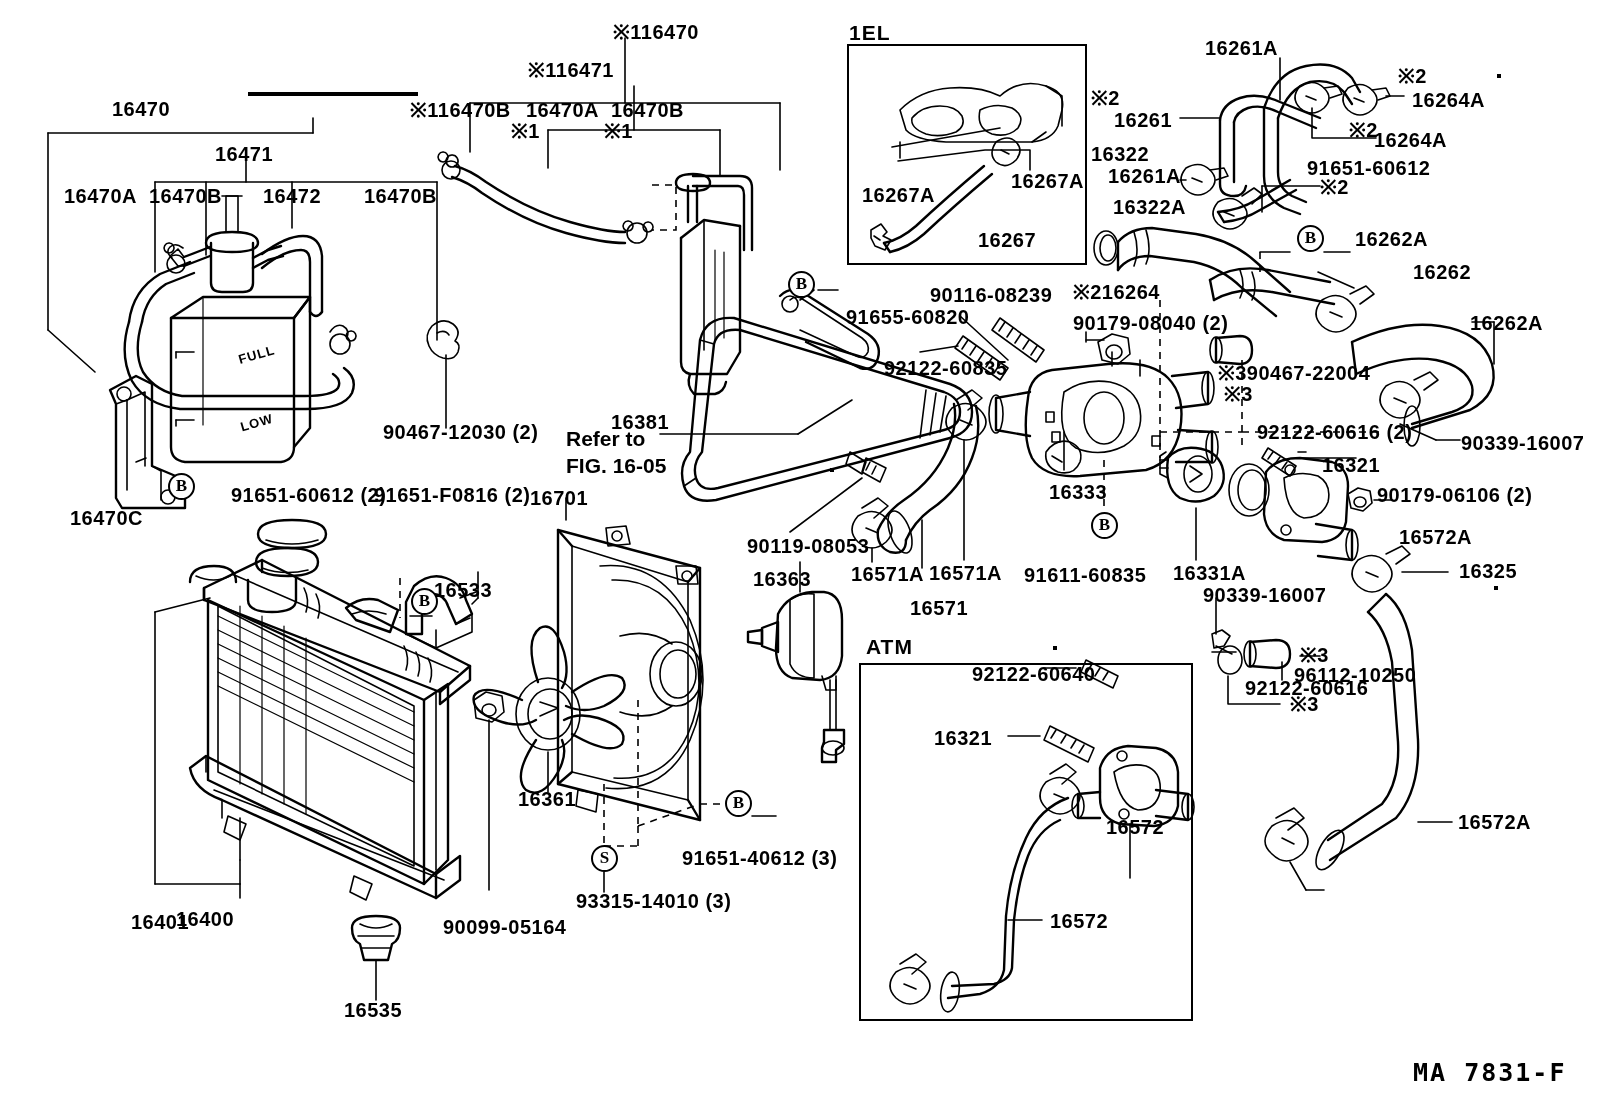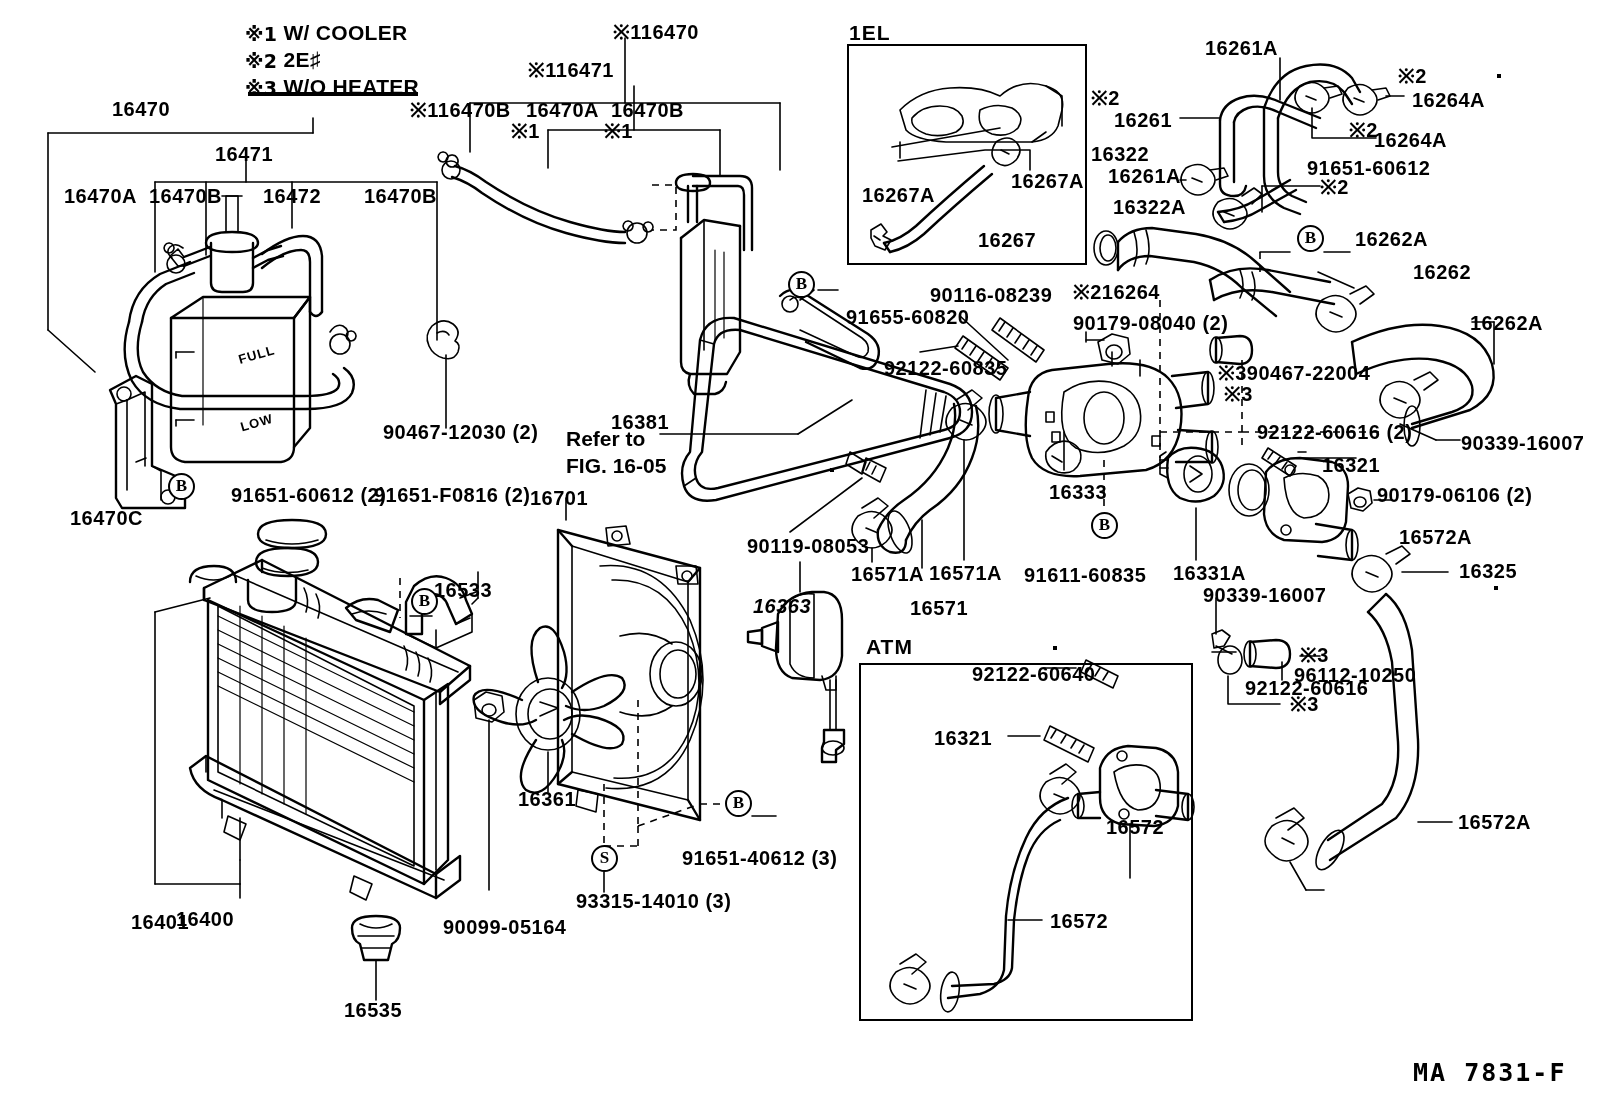--- a/index.html
+++ b/index.html
@@ -705,28 +705,20 @@
     <path class="th" d="M1418 822 L1452 822"></path>
     <path class="th" d="M1290 862 L1306 890"></path>
     <path class="th" d="M1306 890 L1324 890"></path>
 
     <path class="fillblk" d="M1497 74 l4 0 l0 4 l-4 0 Z"></path>
     <path class="fillblk" d="M1494 586 l4 0 l0 4 l-4 0 Z"></path>
     <path class="fillblk" d="M1053 646 l4 0 l0 4 l-4 0 Z"></path>
     <path class="fillblk" d="M830 468 l4 0 l0 4 l-4 0 Z"></path>
   </svg>
 
-  <div class="note" style="left:245px; top:20px;">
-    <div><span class="kome">※1</span>
-      <span>W/ COOLER</span></div>
-    <div><span class="kome">※2</span>
-      <span>2E♯</span></div>
-    <div><span class="kome">※3</span>
-      <span>W/O HEATER</span></div>
-  </div>
   <div class="legend-rule" style="left:248px; top:92px; width:170px;"></div>
 
   <div class="inset" style="left:847px; top:44px; width:240px; height:221px;"></div>
   <div class="boxtag" style="left:849px; top:21px;">1EL</div>
 
   <div class="inset" style="left:859px; top:663px; width:334px; height:358px;"></div>
   <div class="boxtag" style="left:866px; top:635px;">ATM</div>
 
   <div class="tanktext" style="left:238px; top:347px; transform:rotate(-16deg);">FULL</div>
   <div class="tanktext" style="left:240px; top:415px; transform:rotate(-16deg);">LOW</div>
@@ -764,21 +756,21 @@
   <div class="lbl" style="left:70px; top:508px;">16470C</div>
   <div class="lbl" style="left:374px; top:485px;">91651-F0816 (2)</div>
   <div class="lbl" style="left:434px; top:561px;margin-top:19px;">16533</div>
   <div class="lbl" style="left:131px; top:872px;margin-top:40px;">16401</div>
   <div class="lbl" style="left:176px; top:909px;">16400</div>
   <div class="lbl" style="left:344px; top:1000px;">16535</div>
   <div class="lbl" style="left:443px; top:917px;">90099-05164</div>
 
   <div class="lbl" style="left:530px; top:488px;">16701</div>
   <div class="lbl" style="left:518px; top:789px;">16361</div>
-  <div class="lbl" style="left:753px; top:596px;font-style:italic;">16363</div>
+  <div class="lbl" style="left:753px; top:569px;">16363</div>
   <div class="lbl" style="left:576px; top:891px;">93315-14010 (3)</div>
   <div class="lbl" style="left:682px; top:848px;">91651-40612 (3)</div>
 
   <div class="lbl" style="left:611px; top:412px;">16381</div>
   <div class="lbl" style="left:846px; top:307px;">91655-60820</div>
   <div class="lbl" style="left:747px; top:536px;">90119-08053</div>
 
   <div class="lbl" style="left:884px; top:358px;">92122-60835</div>
   <div class="lbl" style="left:930px; top:285px;">90116-08239</div>
   <div class="lbl" style="left:1073px; top:313px;">90179-08040 (2)</div>

